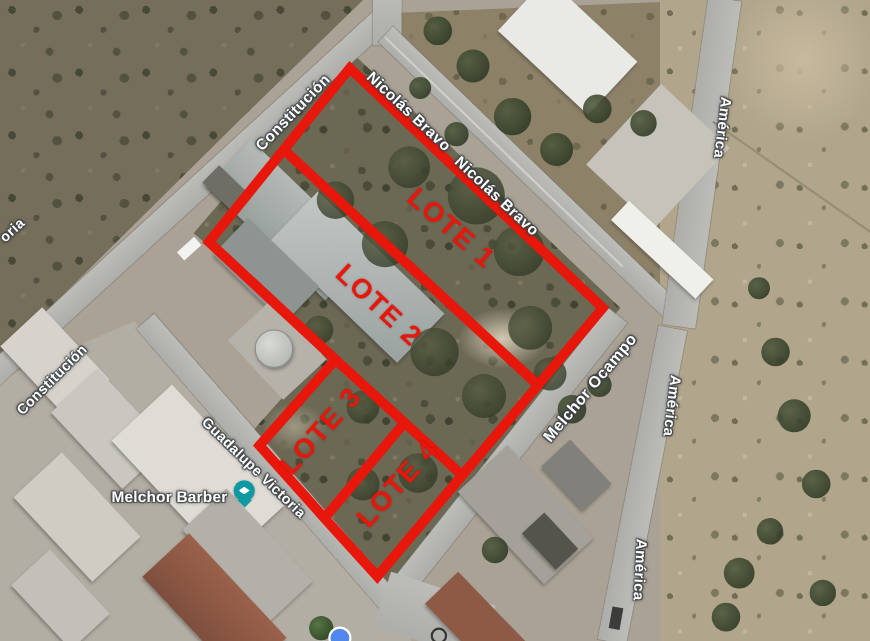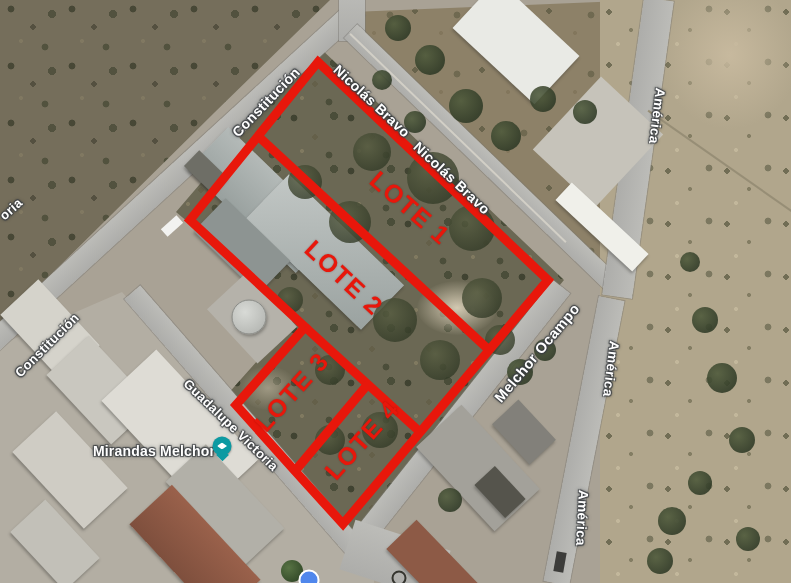--- a/index.html
+++ b/index.html
@@ -208,21 +208,21 @@
     <span class="lbl" style="left:582px;top:518px;font-size:13.5px;--r:93deg;">América</span>
     <span class="lbl" style="left:47px;top:345px;font-size:13px;--r:-45deg;">Constitución</span>
     <span class="lbl" style="left:11px;top:209px;font-size:13px;--r:-42deg;">oria</span>
     <span class="lbl" style="left:231px;top:425px;font-size:13px;--r:44deg;">Guadalupe Victoria</span>
 
     <span class="lote" style="left:410px;top:208px;--r:41deg;">LOTE 1</span>
     <span class="lote" style="left:344px;top:278px;--r:43deg;">LOTE 2</span>
     <span class="lote" style="left:292px;top:392px;--r:-48deg;">LOTE 3</span>
     <span class="lote" style="left:362px;top:440px;--r:-48deg;">LOTE 4</span>
 
-    <span class="lbl" style="left:154px;top:451px;font-size:14px;letter-spacing:.2px;">Mirandas Melchor</span>
+    <span class="lbl" style="left:154px;top:451px;font-size:14px;letter-spacing:.2px;">Melchor Barber</span>
     <div class="pin" style="left:222px;top:446px;">
       <span class="pin-glyph"></span>
     </div>
 
     <div class="blue-dot" style="left:309px;top:580px;"></div>
     <div class="dark-ring" style="left:399px;top:578px;"></div>
   </div>
 
 </div>
 

